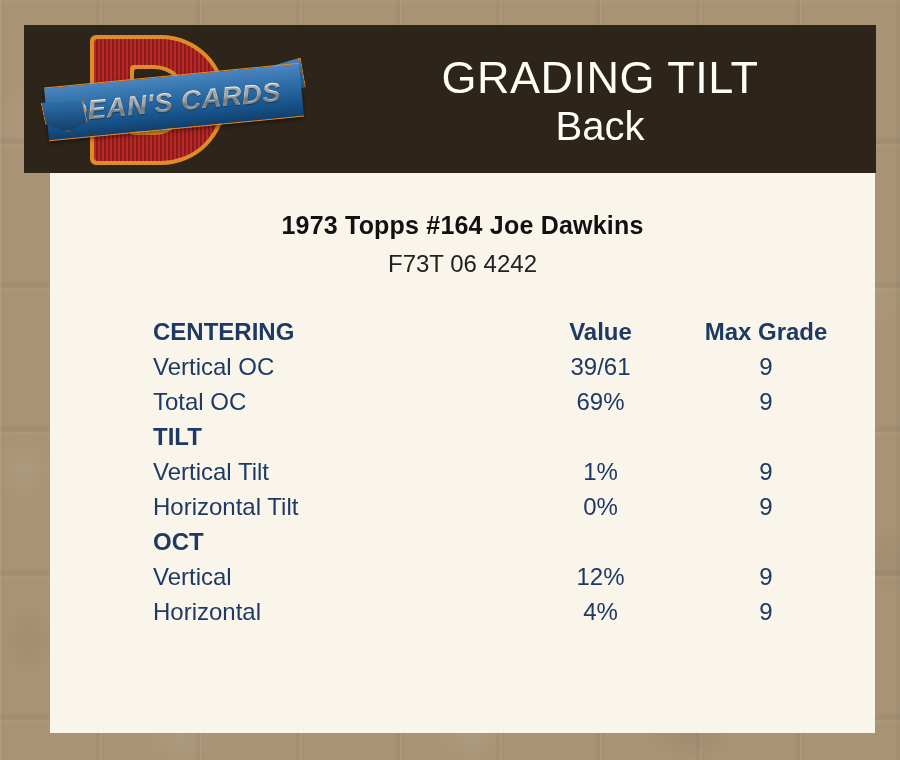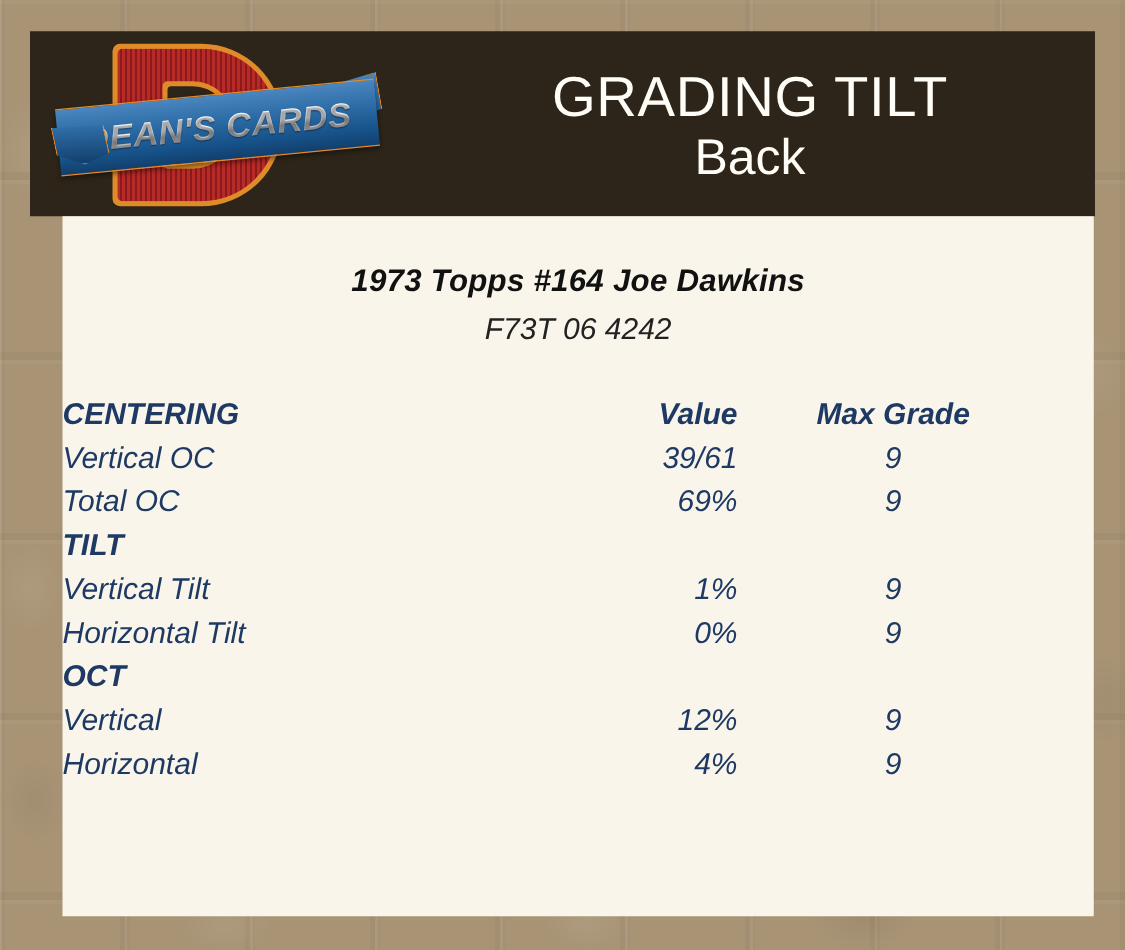--- a/index.html
+++ b/index.html
@@ -202,21 +202,20 @@
   }
 
   
   #content-panel {
     position: absolute;
     left: 50px;
     top: 173px;
     width: 825px;
     height: 560px;
     background: #faf5eb;
-    font-style: italic;
   }
 
   #card-title {
     text-align: center;
     font-size: 25px;
     font-weight: bold;
     color: #111111;
     margin-top: 38px;
     letter-spacing: 0.2px;
   }
@@ -236,24 +235,25 @@
     color: #1e3a64;
   }
   #stats-table td {
     padding: 0;
     height: 35px;
     vertical-align: middle;
     font-size: 24px;
   }
   #stats-table td.col-label {
     width: 355px;
+    padding-left: 103px;
   }
   #stats-table td.col-value {
     width: 185px;
-    text-align: right;
+    text-align: center;
   }
   #stats-table td.col-grade {
     text-align: center;
     padding-right: 36px;
   }
   tr.section-row td.col-label {
     padding-left: 103px;
     font-weight: bold;
   }
   tr.header-row td {

